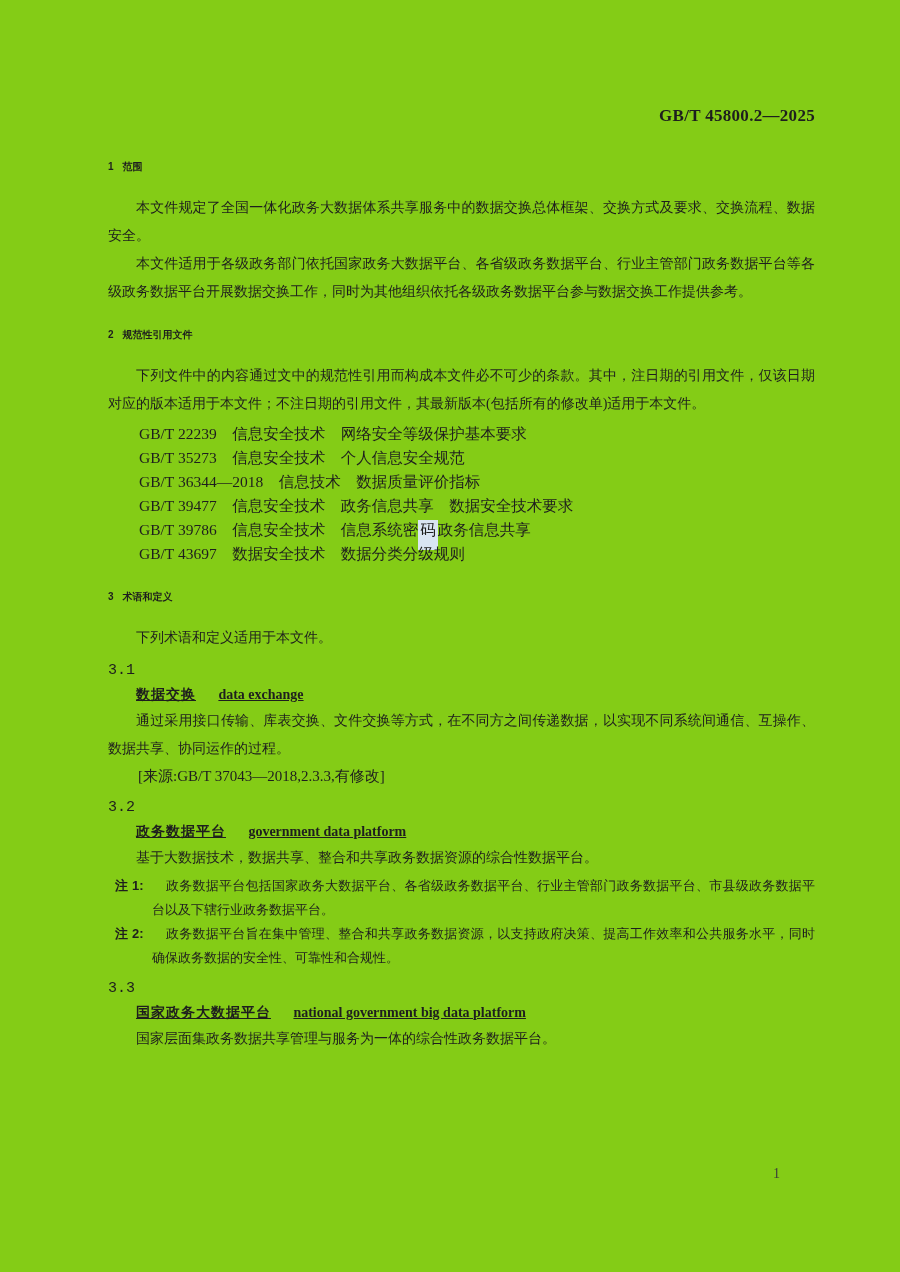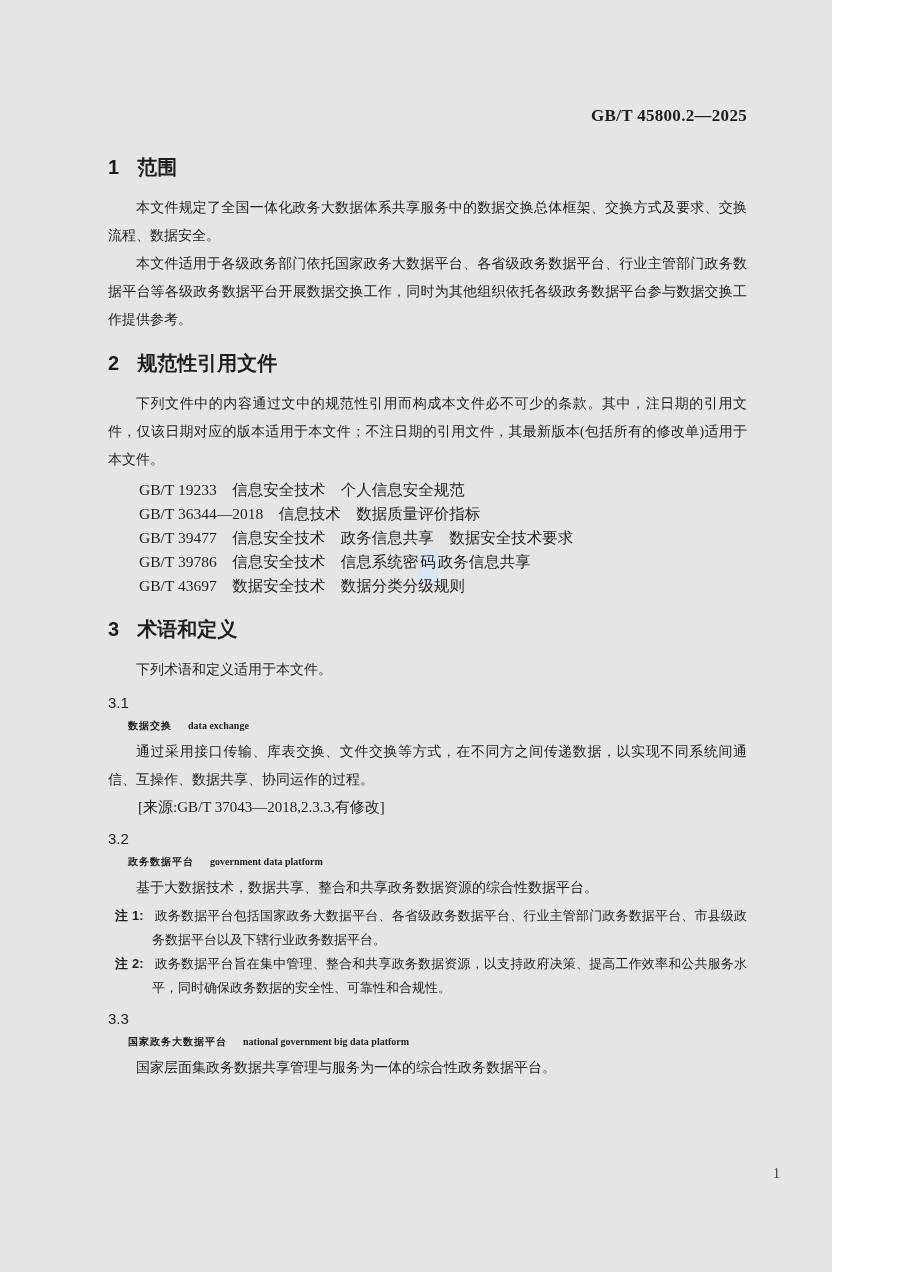--- a/index.html
+++ b/index.html
@@ -3,21 +3,21 @@
 <meta charset="utf-8">
 <style>
   * { margin: 0; padding: 0; box-sizing: border-box; }
   html, body { background: #ffffff; }
   body {
     width: 900px; height: 1272px;
     position: relative; overflow: hidden;
     font-family: "Liberation Serif", "DejaVu Serif", serif;
     color: #1e1e1e;
   }
-  .page { width: 832px; height: 1272px; position: relative; background: #e5e5e5; }
+  .page { width: 900px; height: 1272px; position: relative; background: #84cc16; }
   .content { padding: 0 85px 0 108px; }
 
   .doc-number {
     padding-top: 106px;
     text-align: right;
     font-weight: bold;
     font-size: 17px;
     letter-spacing: 0.3px;
     font-family: "Liberation Serif", "DejaVu Serif", serif;
   }
@@ -28,21 +28,21 @@
     font-family: "Liberation Sans", "DejaVu Sans", sans-serif;
     font-weight: bold;
     font-size: 24px;
     line-height: 34px;
     letter-spacing: 1px;
   }
 
   .sec-h {
     font-family: "Liberation Sans", "DejaVu Sans", sans-serif;
     font-weight: bold;
-    font-size: 20px;
+    font-size: 10px;
     line-height: 22px;
   }
   .sec-h .sec-n { margin-right: 0.9em; }
   .mt-s1 { margin-top: 30px; }
   .mt-s2 { margin-top: 18px; }
   .mt-s3 { margin-top: 20px; }
   .mt-p  { margin-top: 16px; }
 
   p.body {
     font-size: 14px;
@@ -57,30 +57,31 @@
     line-height: 24px;
     margin-left: 2em;
     white-space: nowrap;
   }
   .hl {
     background: #d9e5f2;
     padding: 1px 2px 12px 2px;
   }
 
   .term-num {
-    font-family: Liberation Sans, sans-serif;
+    font-family: Liberation Mono, monospace;
     font-size: 15px;
     line-height: 22px;
     margin-top: 8px;
   }
   .term-name {
-    font-size: 10px;
+    font-size: 14px;
     line-height: 24px;
     margin-left: 2em;
     font-weight: bold;
+    text-decoration: underline;
   }
   .term-name .zh { font-family: "Liberation Sans", "DejaVu Sans", sans-serif; letter-spacing: 1px; }
   .term-name .en { font-family: "Liberation Serif", "DejaVu Serif", serif; margin-left: 1.6em; }
   .source {
     font-size: 15px;
     line-height: 26px;
     margin-left: 2em;
   }
 
   .notes { margin-top: 2px; }
@@ -88,21 +89,21 @@
     font-size: 13px;
     line-height: 24px;
     margin-left: 7px;
     padding-left: 37px;
     text-indent: -37px;
     text-align: justify;
   }
   .note-label {
     font-family: "Liberation Sans", "DejaVu Sans", sans-serif;
     font-weight: bold;
-    margin-right: 11px;
+    margin-right: 22px;
   }
 
   .page-num {
     position: absolute;
     top: 1166px;
     left: 773px;
     font-size: 14px;
     color: #3c3c3c;
   }
 </style>
@@ -120,21 +121,22 @@
     </div>
     <p class="body ind mt-p">本文件规定了全国一体化政务大数据体系共享服务中的数据交换总体框架、交换方式及要求、交换流程、数据安全。</p>
     <p class="body ind">本文件适用于各级政务部门依托国家政务大数据平台、各省级政务数据平台、行业主管部门政务数据平台等各级政务数据平台开展数据交换工作，同时为其他组织依托各级政务数据平台参与数据交换工作提供参考。</p>
 
     <div class="sec-h mt-s2">
       <span class="sec-n">2</span><span>规范性引用文件</span>
     </div>
     <p class="body ind mt-p">下列文件中的内容通过文中的规范性引用而构成本文件必不可少的条款。其中，注日期的引用文件，仅该日期对应的版本适用于本文件；不注日期的引用文件，其最新版本(包括所有的修改单)适用于本文件。</p>
 
     <div class="refs">
-      <p class="ref">GB/T 19233　信息安全技术　个人信息安全规范</p>
+      <p class="ref">GB/T 22239　信息安全技术　网络安全等级保护基本要求</p>
+      <p class="ref">GB/T 35273　信息安全技术　个人信息安全规范</p>
       <p class="ref">GB/T 36344—2018　信息技术　数据质量评价指标</p>
       <p class="ref">GB/T 39477　信息安全技术　政务信息共享　数据安全技术要求</p>
       <p class="ref"><span>GB/T 39786　信息安全技术　信息系统密</span><span class="hl" style="background: rgb(217, 229, 242);">码</span><span>政务信息共享</span></p>
       <p class="ref">GB/T 43697　数据安全技术　数据分类分级规则</p>
     </div>
 
     <div class="sec-h mt-s3">
       <span class="sec-n">3</span><span>术语和定义</span>
     </div>
     <p class="body ind mt-p">下列术语和定义适用于本文件。</p>

